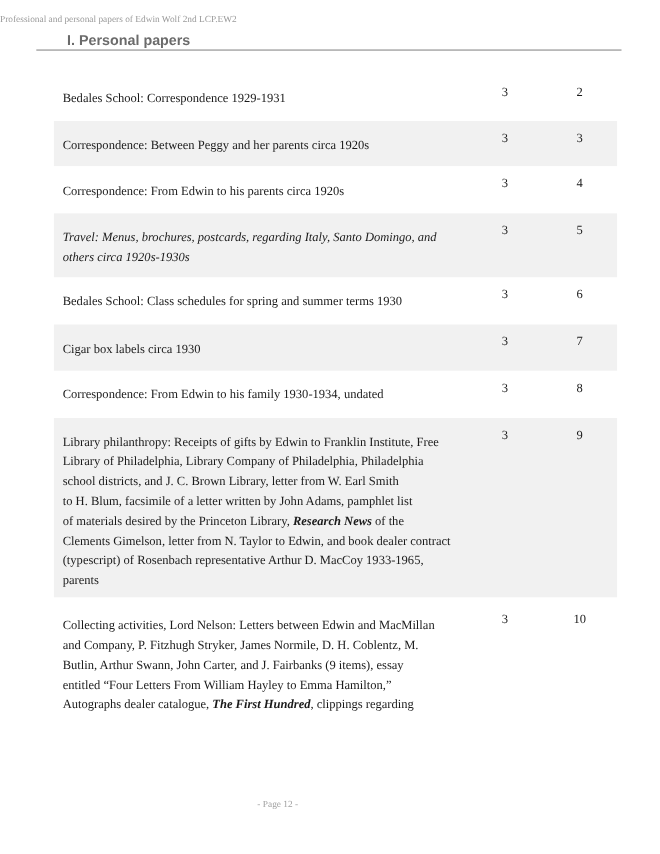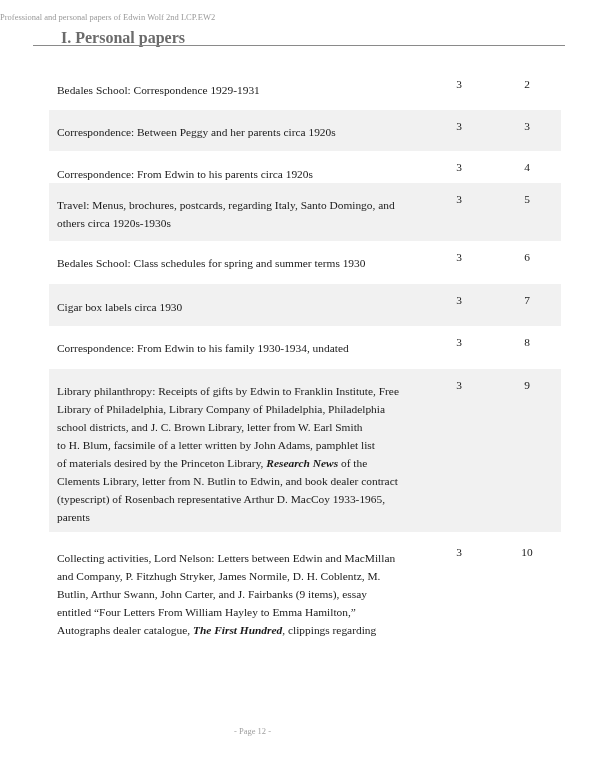--- a/index.html
+++ b/index.html
@@ -22,22 +22,22 @@
       width: 600px;
       text-align: left;
       font-size: 8.5px;
       color: #9a9a9a;
       font-family: "Liberation Serif", serif;
     }
     .section-title {
       position: absolute;
       top: 29px;
       left: 33px;
-      font-family: Liberation Serif, serif;
-      font-size: 16px;
+      font-family: Liberation Sans, sans-serif;
+      font-size: 13px;
       font-weight: bold;
       color: #6b6b6b;
       padding-left: 28px;
     }
     .section-rule {
       position: absolute;
       top: 45px;
       left: 33px;
       width: 532px;
       height: 0;
@@ -109,30 +109,30 @@
   </div>
 
   <div class="row shaded" style="height:41px;">
     <div class="desc" style="top:13px;">
       <span>Correspondence: Between Peggy and her parents circa 1920s</span>
     </div>
     <div class="box" style="top:9px;">3</div>
     <div class="folder" style="top:9px;">3</div>
   </div>
 
-  <div class="row" style="height:32px;">
+  <div class="row" style="height:43px;">
     <div class="desc" style="top:14px;">
       <span>Correspondence: From Edwin to his parents circa 1920s</span>
     </div>
     <div class="box" style="top:9px;">3</div>
     <div class="folder" style="top:9px;">4</div>
   </div>
 
   <div class="row shaded" style="height:58px;">
-    <div class="desc" style="top:13px;">
+    <div class="desc" style="top:13px;font-style:italic;">
       <div>Travel: Menus, brochures, postcards, regarding Italy, Santo Domingo, and</div>
       <div>others circa 1920s-1930s</div>
     </div>
     <div class="box" style="top:9px;">3</div>
     <div class="folder" style="top:9px;">5</div>
   </div>
 
   <div class="row" style="height:43px;">
     <div class="desc" style="top:13px;">
       <span>Bedales School: Class schedules for spring and summer terms 1930</span>
@@ -157,21 +157,21 @@
     <div class="folder" style="top:9px;">8</div>
   </div>
 
   <div class="row shaded" style="height:163px;">
     <div class="desc" style="top:13px; width:360px;">
       <div>Library philanthropy: Receipts of gifts by Edwin to Franklin Institute, Free</div>
       <div>Library of Philadelphia, Library Company of Philadelphia, Philadelphia</div>
       <div>school districts, and J. C. Brown Library, letter from W. Earl Smith</div>
       <div>to H. Blum, facsimile of a letter written by John Adams, pamphlet list</div>
       <div><span>of materials desired by the Princeton Library, </span><em>Research News</em><span> of the</span></div>
-      <div>Clements Library, letter from N. Butlin to Edwin, and book dealer contract</div>
+      <div>Clements Gimelson, letter from N. Taylor to Edwin, and book dealer contract</div>
       <div>(typescript) of Rosenbach representative Arthur D. MacCoy 1933-1965,</div>
       <div>parents</div>
     </div>
     <div class="box" style="top:9px;">3</div>
     <div class="folder" style="top:9px;">9</div>
   </div>
 
   <div class="row" style="height:140px;">
     <div class="desc" style="top:17px; width:360px;">
       <div>Collecting activities, Lord Nelson: Letters between Edwin and MacMillan</div>

